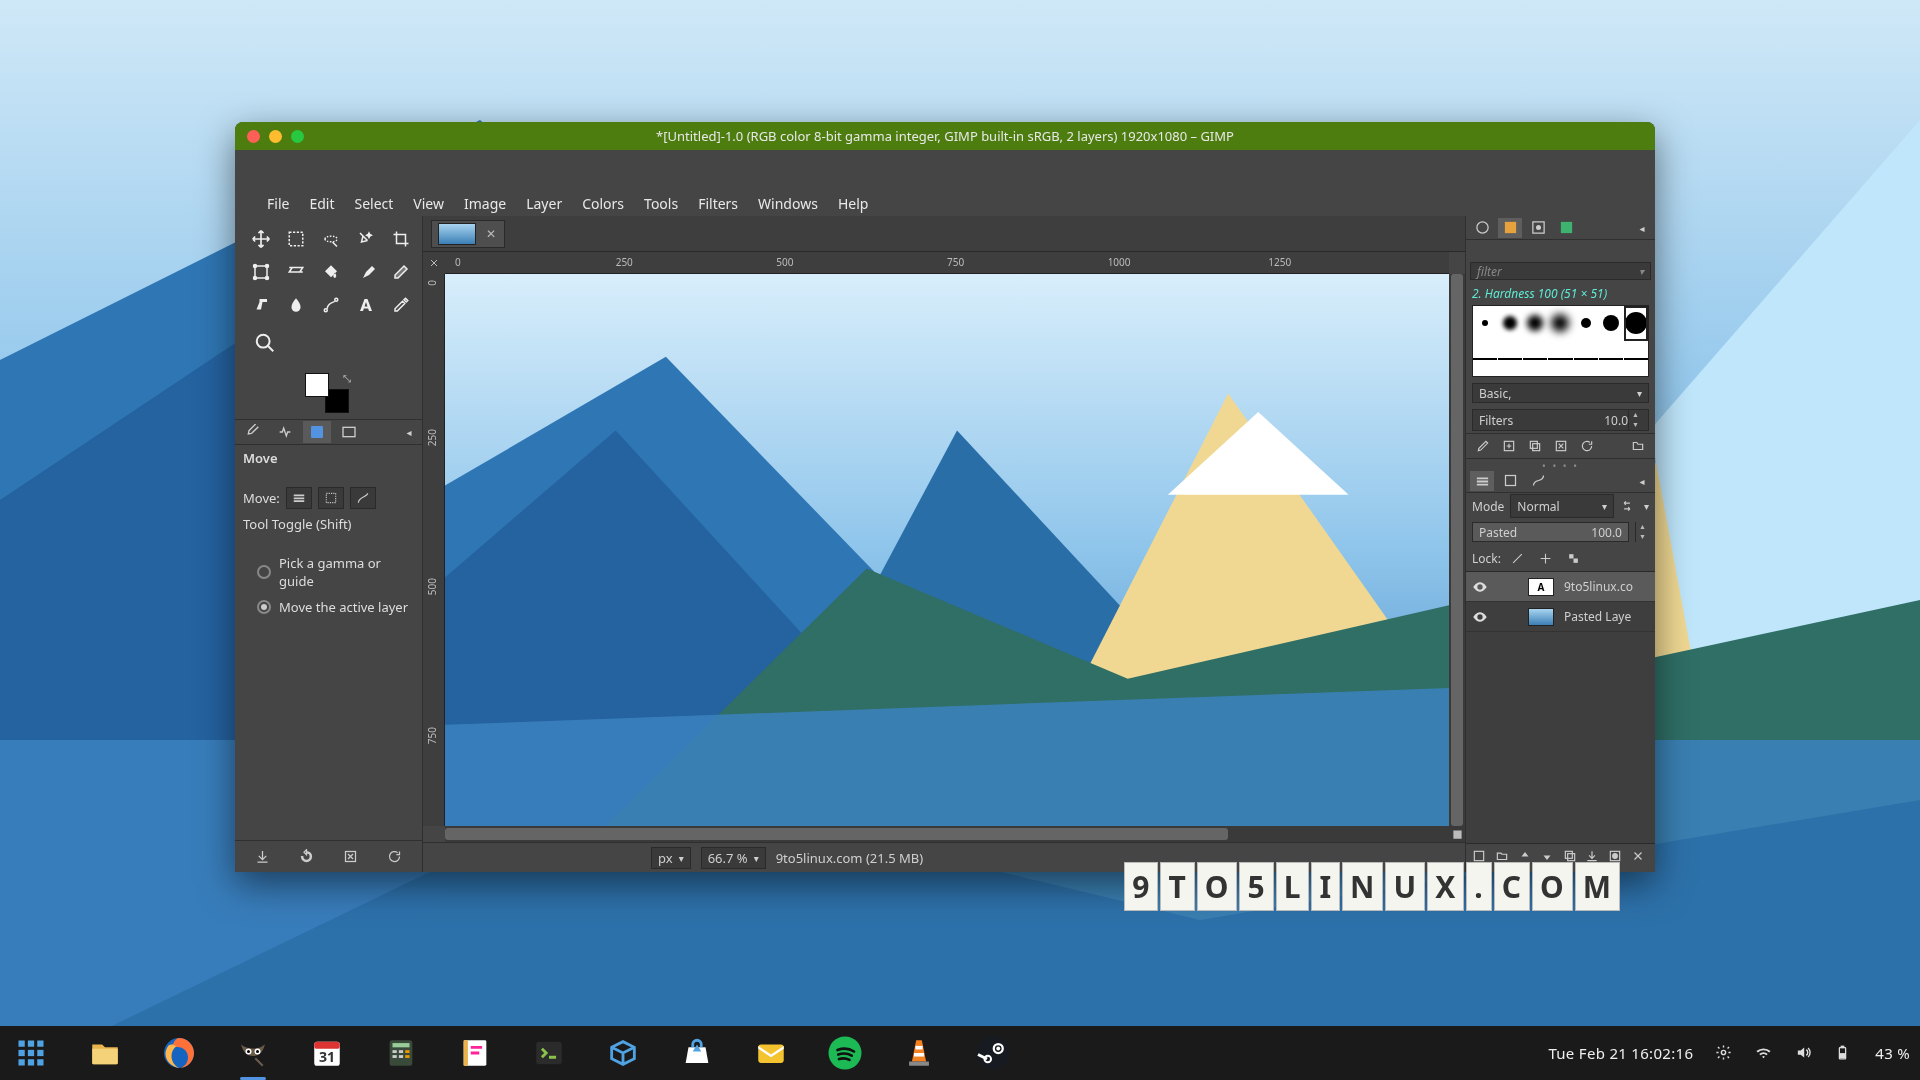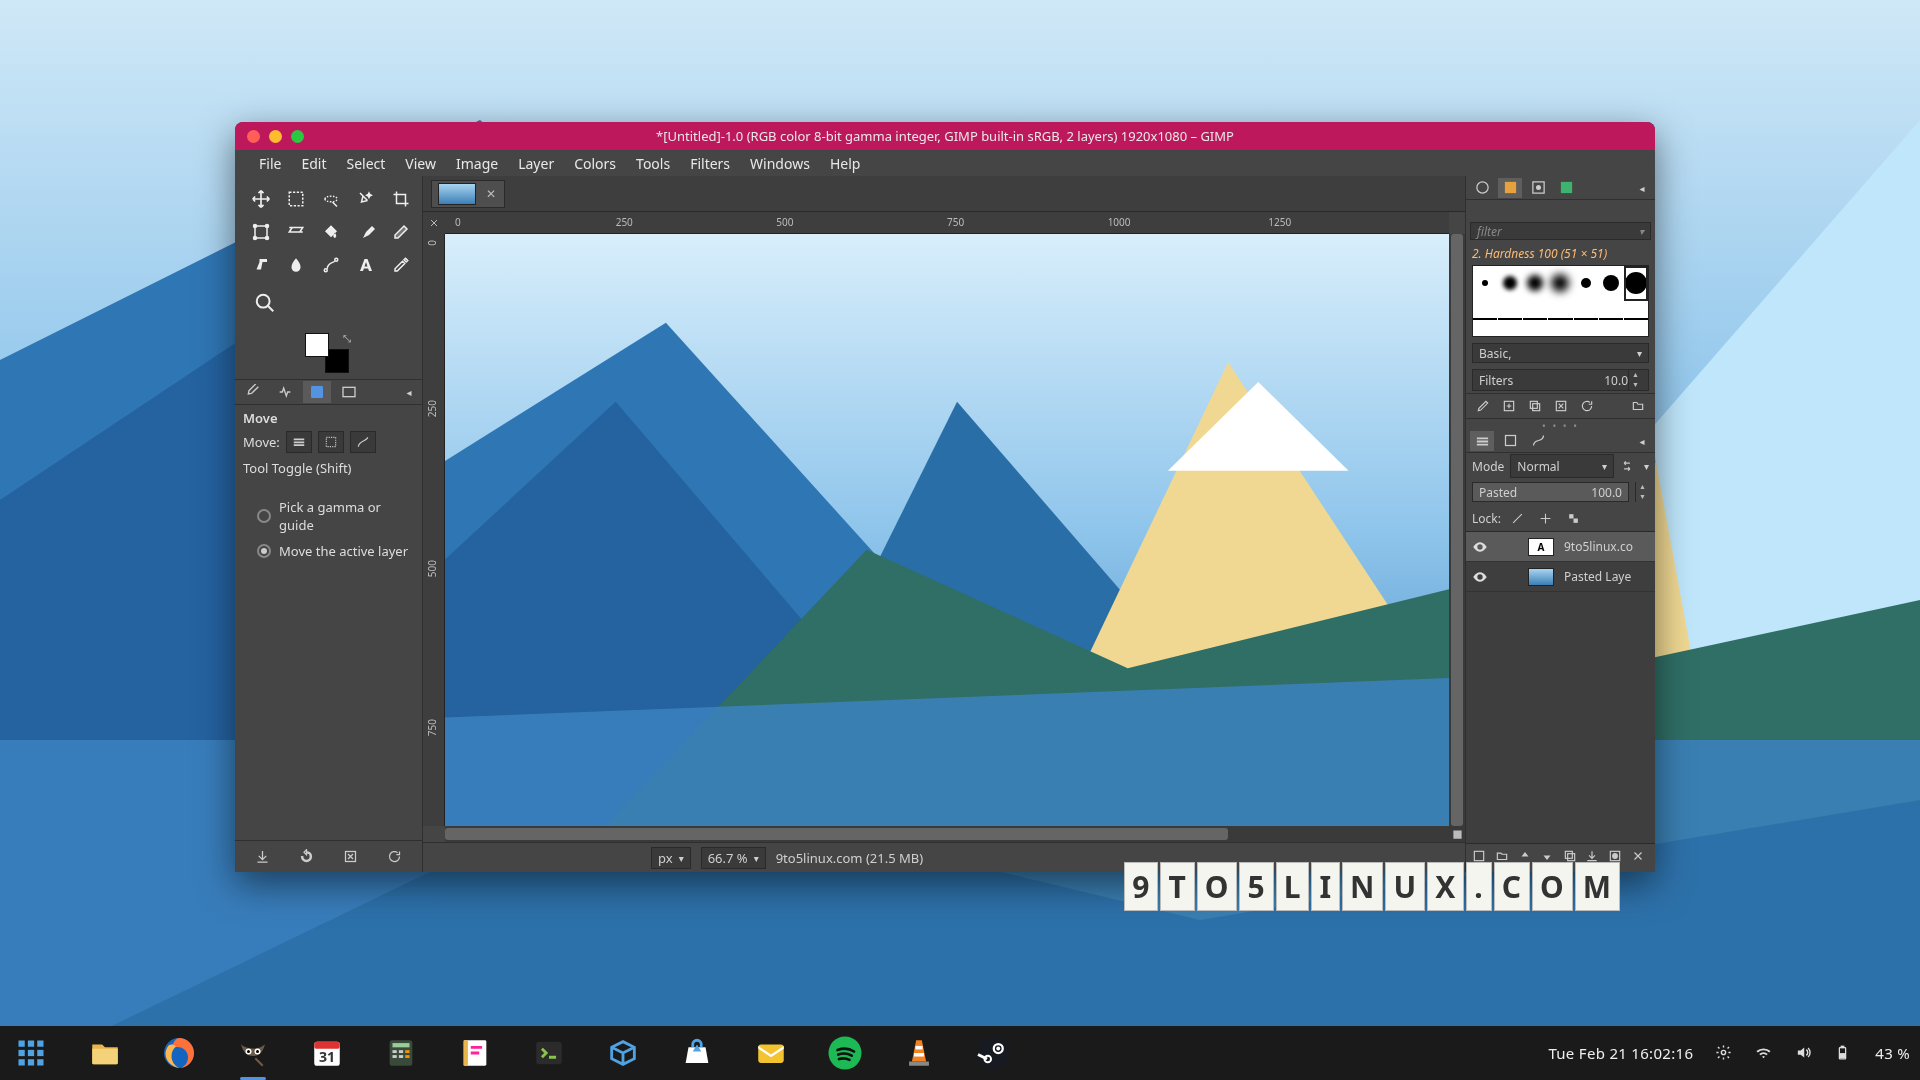--- a/index.html
+++ b/index.html
@@ -14,47 +14,47 @@
 .task-apps { display:flex; gap:32px; align-items:center; }
 .task-icon { width:42px; height:42px; display:flex; align-items:center; justify-content:center; cursor:pointer; position:relative; }
 .task-icon.active::after { content:""; position:absolute; bottom:-6px; left:8px; right:8px; height:3px; background:#5294e2; border-radius:2px; }
 .task-spacer { flex:1; }
 .tray { display:flex; align-items:center; gap:22px; }
 .tray-text { font-size:15px; letter-spacing:0.3px; }
 .tray-icon { width:18px; height:18px; color:#ddd; }
 
 
 .gimp { position:absolute; left:235px; top:122px; width:1420px; height:750px; background:#454545; color:#cfcfcf; font-size:13px; box-shadow:0 12px 36px rgba(0,0,0,.5); border-radius:8px 8px 0 0; overflow:hidden; display:flex; flex-direction:column; }
-.titlebar { height:28px; background:#be185d; display:flex; align-items:center; position:relative; }
+.titlebar { height:28px; background:#4d7c0f; display:flex; align-items:center; position:relative; }
 .traffic { display:flex; gap:9px; padding-left:12px; }
 .dot { width:13px; height:13px; border-radius:50%; }
 .dot.r{background:#ff5f57;} .dot.y{background:#febc2e;} .dot.g{background:#28c840;}
 .title-text { position:absolute; left:0; right:0; text-align:center; font-size:13px; color:#e8e8e8; pointer-events:none; }
-.menubar { height:26px; background:#454545; display:flex; align-items:center; padding:0 16px; gap:4px; font-size:14px; color:#e8e8e8; }
+.menubar { height:26px; background:#454545; display:flex; align-items:center; padding:0 24px; gap:4px; font-size:14px; color:#e8e8e8;margin-top:40px; }
 .menubar span { padding:2px 8px; cursor:pointer; }
 
 .workarea { flex:1; display:flex; min-height:0; }
 
 
 .dock-left { width:188px; background:#454545; display:flex; flex-direction:column; border-right:1px solid #2f2f2f; }
 .toolbox { padding:6px 4px 2px 8px; }
 .tool-row { display:flex; }
 .tool-btn { width:35px; height:33px; display:flex; align-items:center; justify-content:center; color:#e8e8e8; cursor:pointer; }
 .tool-btn.big { width:44px; height:44px; }
 .fgbg { margin:8px 0 4px 62px; position:relative; width:44px; height:40px; }
 .fg,.bg { position:absolute; width:24px; height:24px; border:1px solid #111; }
 .fg { background:#fff; top:0; left:0; z-index:2; }
 .bg { background:#000; bottom:0; right:0; }
 .swap-arrow { position:absolute; top:-2px; right:-2px; font-size:10px; color:#ccc; }
 .opt-tabs { height:26px; border-top:1px solid #2f2f2f; border-bottom:1px solid #2f2f2f; display:flex; align-items:center; padding:0 4px; gap:4px; }
 .opt-tab { width:28px; height:22px; display:flex; align-items:center; justify-content:center; cursor:pointer; }
 .opt-tab.active { background:#5a5a5a; }
 .opt-menu-btn { margin-left:auto; width:18px; height:18px; display:flex; align-items:center; justify-content:center; cursor:pointer; font-size:10px; }
 .opt-pane { padding:4px 8px; flex:1; font-size:13px; color:#ddd; }
-.opt-title { font-weight:600; margin-bottom:4px; }
+.opt-title { font-weight:600; margin-bottom:20px; }
 .opt-row { display:flex; align-items:center; gap:6px; margin-bottom:6px; }
 .opt-move-btn { width:26px; height:22px; background:#3a3a3a; border:1px solid #2a2a2a; display:flex; align-items:center; justify-content:center; cursor:pointer; }
 .radio { width:14px; height:14px; border-radius:50%; border:2px solid #888; display:inline-block; margin-right:8px; position:relative; flex-shrink:0; }
 .radio.checked::after { content:""; position:absolute; inset:2px; background:#ccc; border-radius:50%; }
 .opt-radio-row { display:flex; align-items:center; padding:4px 0 4px 14px; cursor:pointer; color:#ddd; }
 .dock-left-footer { height:32px; border-top:1px solid #2f2f2f; display:flex; align-items:center; justify-content:space-around; padding:0 6px; }
 .footer-btn { width:26px; height:26px; display:flex; align-items:center; justify-content:center; color:#ccc; cursor:pointer; }
 
 
 .center { flex:1; display:flex; flex-direction:column; background:#454545; min-width:0; }
@@ -79,21 +79,21 @@
 .stat-unit,.stat-zoom { height:22px; background:#3a3a3a; border:1px solid #2a2a2a; display:flex; align-items:center; padding:0 6px; gap:6px; cursor:pointer; }
 .caret { font-size:10px; }
 
 
 .dock-right { width:190px; background:#454545; border-left:1px solid #2f2f2f; display:flex; flex-direction:column; font-size:12px; }
 .rtabs { height:24px; display:flex; align-items:center; padding:0 4px; gap:4px; border-bottom:1px solid #2f2f2f; }
 .rtab { width:24px; height:20px; display:flex; align-items:center; justify-content:center; cursor:pointer; }
 .rtab.sel { background:#5e5e5e; }
 .filter-row { height:22px; padding:2px 4px;margin-top:20px; }
 .filter-input { width:100%; height:100%; background:#3a3a3a; border:1px solid #2a2a2a; color:#888; font-size:12px; padding:0 6px; font-style:italic; display:flex; align-items:center; justify-content:space-between; }
-.brush-label { padding:3px 6px 1px; color:#fdba74; font-style:italic; font-size:12px; }
+.brush-label { padding:3px 6px 1px; color:#5eead4; font-style:italic; font-size:12px; }
 .brush-grid { margin:2px 6px; height:72px; background:#fff; display:grid; grid-template-columns:repeat(7,1fr); grid-template-rows:repeat(2,1fr); gap:1px; border:1px solid #222; }
 .brush-cell { background:#fff; display:flex; align-items:center; justify-content:center; }
 .brush-cell .b-shape { background:#000; }
 .brush-cell.sel { outline:2px solid #222; outline-offset:-2px; }
 .tag-row { margin:4px 6px; height:20px; background:#3a3a3a; border:1px solid #2a2a2a; display:flex; align-items:center; padding:0 6px; justify-content:space-between; font-size:12px; }
 .spacing-row { margin:2px 6px; height:22px; background:#3a3a3a; border:1px solid #2a2a2a; display:flex; align-items:center; padding:0 6px; justify-content:space-between; font-size:12px; }
 .spinner { width:14px; height:20px; border-left:1px solid #2a2a2a; display:flex; flex-direction:column; }
 .spin-btn { flex:1; font-size:7px; color:#bbb; text-align:center; line-height:9px; cursor:pointer; }
 .icon-row { height:26px; display:flex; align-items:center; gap:8px; padding:0 8px; border-top:1px solid #2f2f2f; border-bottom:1px solid #2f2f2f; }
 .icon-row .ib { width:18px; height:18px; color:#ccc; cursor:pointer; display:flex; align-items:center; justify-content:center; }

